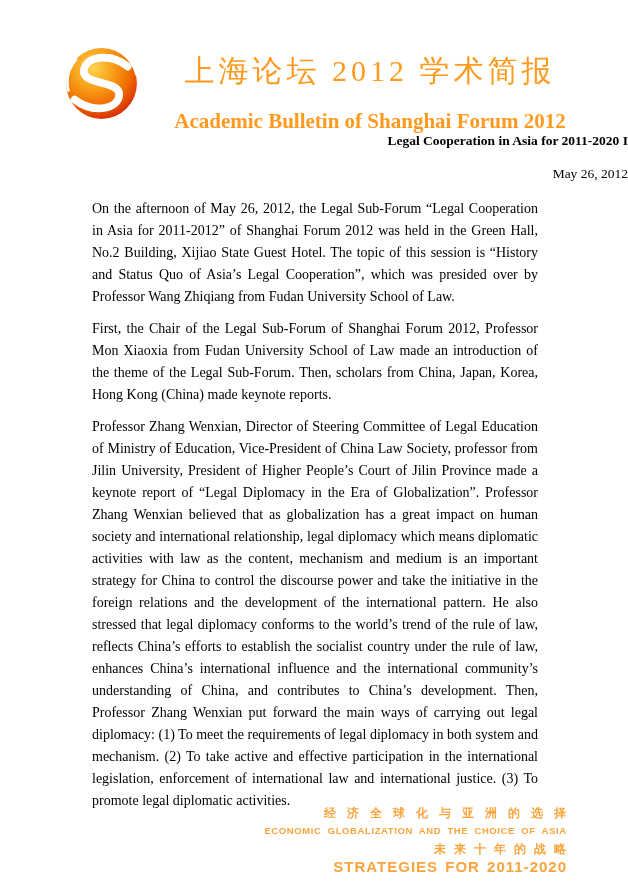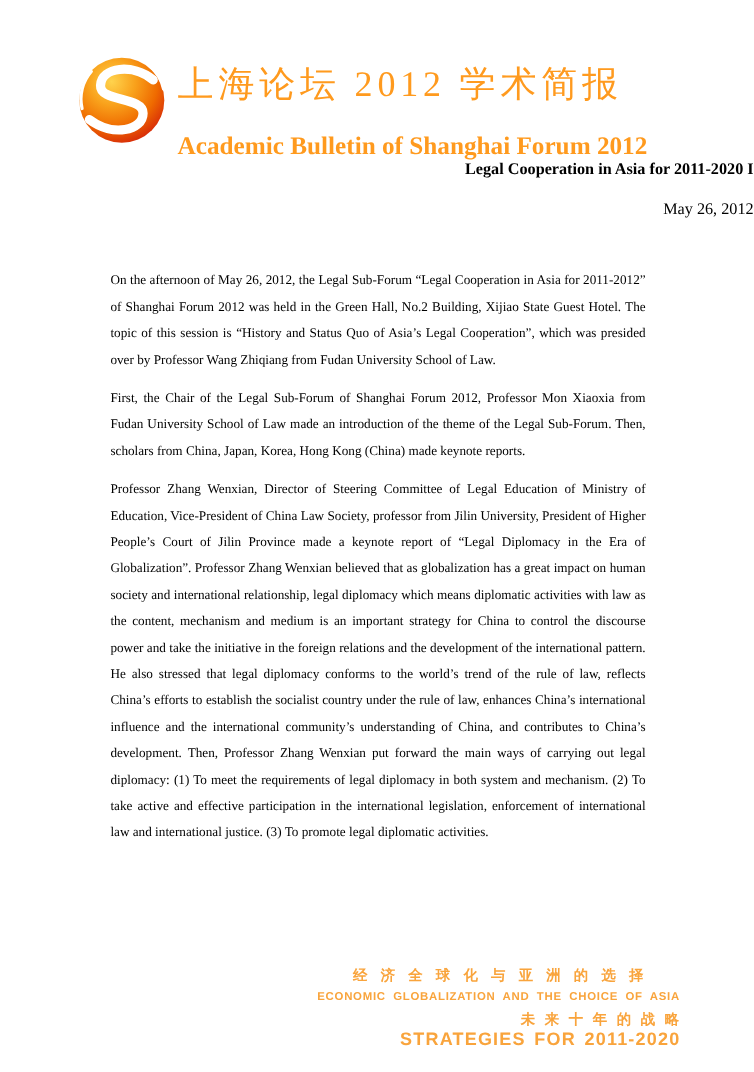--- a/index.html
+++ b/index.html
@@ -12,21 +12,21 @@
     overflow: hidden;
   }
 
   
   .logo {
     position: absolute; left: 63px; top: 45px;
     width: 77px; height: 77px;
   }
   .header-titles {
     position: absolute; left: 148px; right: 36px; top: 54px;
-    text-align: left;
+    text-align: center;
   }
   .title-cn {
     font-size: 30px; line-height: 34px;
     letter-spacing: 4px;
     color: #FF9A1E;
     font-family: "Liberation Serif", "DejaVu Serif", serif;
     white-space: nowrap;
   }
   .title-en {
     margin-top: 22px;
@@ -45,37 +45,36 @@
     font-weight: bold;
   }
   .doc-date {
     position: absolute; left: 0; right: 0; top: 164px;
     text-align: right;
     font-size: 13.5px; line-height: 20px;
   }
   .body-text {
     position: absolute; left: 92px; top: 198px;
     width: 446px;
-    font-size: 11px;
+    font-size: 14px;
     line-height: 22px;
     text-align: justify;
-    margin-top: 25px;
   }
   .body-text p { margin: 0 0 10px 0; }
 
   
   .page-footer {
     position: absolute; top: 804px; right: 62px;
     text-align: right;
     color: #F9A43C;
     font-family: "Liberation Sans", "DejaVu Sans", sans-serif;
     font-weight: bold;
   }
   .f-line { display: block; }
-  .f-cn1 { font-size: 12px; line-height: 18px; letter-spacing: 11px; margin-right: -11px; text-align: center; }
+  .f-cn1 { font-size: 12px; line-height: 18px; letter-spacing: 11px; margin-right: -11px; }
   .f-en1 { font-size: 9.5px; line-height: 18px; letter-spacing: 0.6px; word-spacing: 3px; margin-right: -0.6px; }
   .f-cn2 { font-size: 12px; line-height: 18px; letter-spacing: 8px; margin-right: -8px; }
   .f-en2 { font-size: 15px; line-height: 18px; letter-spacing: 1px; word-spacing: 2px; margin-right: -1px; }
 </style>
 </head>
 <body>
 
 <div class="logo">
   <svg viewBox="0 0 100 100" width="77" height="77">
     <defs>

